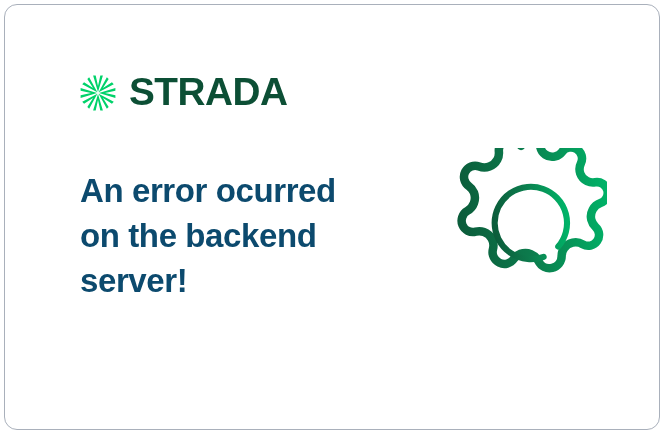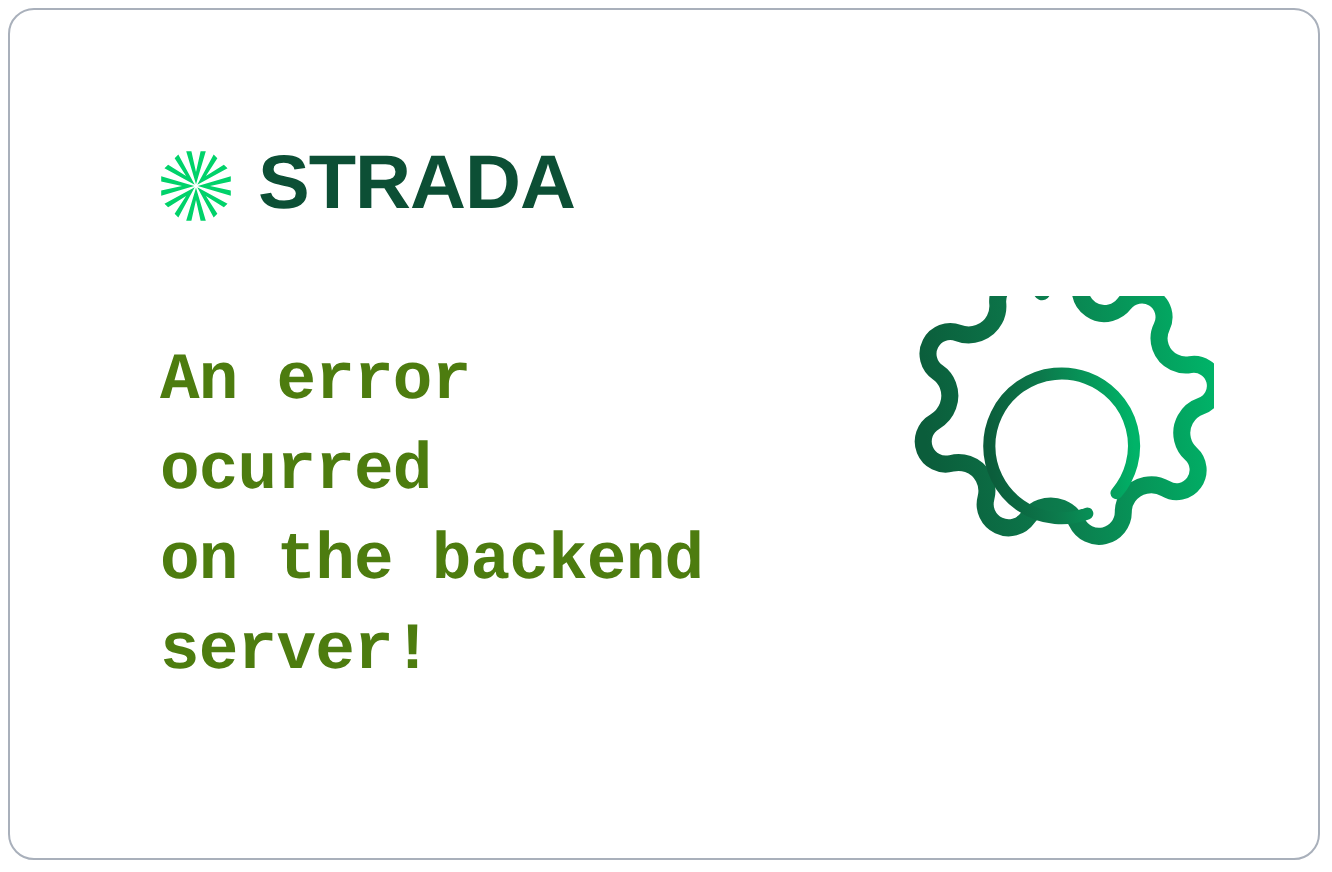--- a/index.html
+++ b/index.html
@@ -53,26 +53,26 @@
     transform: scaleX(1.02);
     transform-origin: left center;
   }
 
   
   #error-message {
     position: absolute;
     left: 75px;
     top: 163px;
     width: 300px;
-    font-family: Liberation Mono, monospace;
+    font-family: Liberation Sans, sans-serif;
     font-size: 33px;
     font-weight: 700;
     line-height: 45px;
     letter-spacing: -0.4px;
-    color: #4d7c0f;
+    color: #0c4a6e;
     white-space: pre-line;
   }
 
   
   #gear-illustration {
     position: absolute;
     left: 446px;
     top: 143px;
     width: 156px;
     height: 154px;

